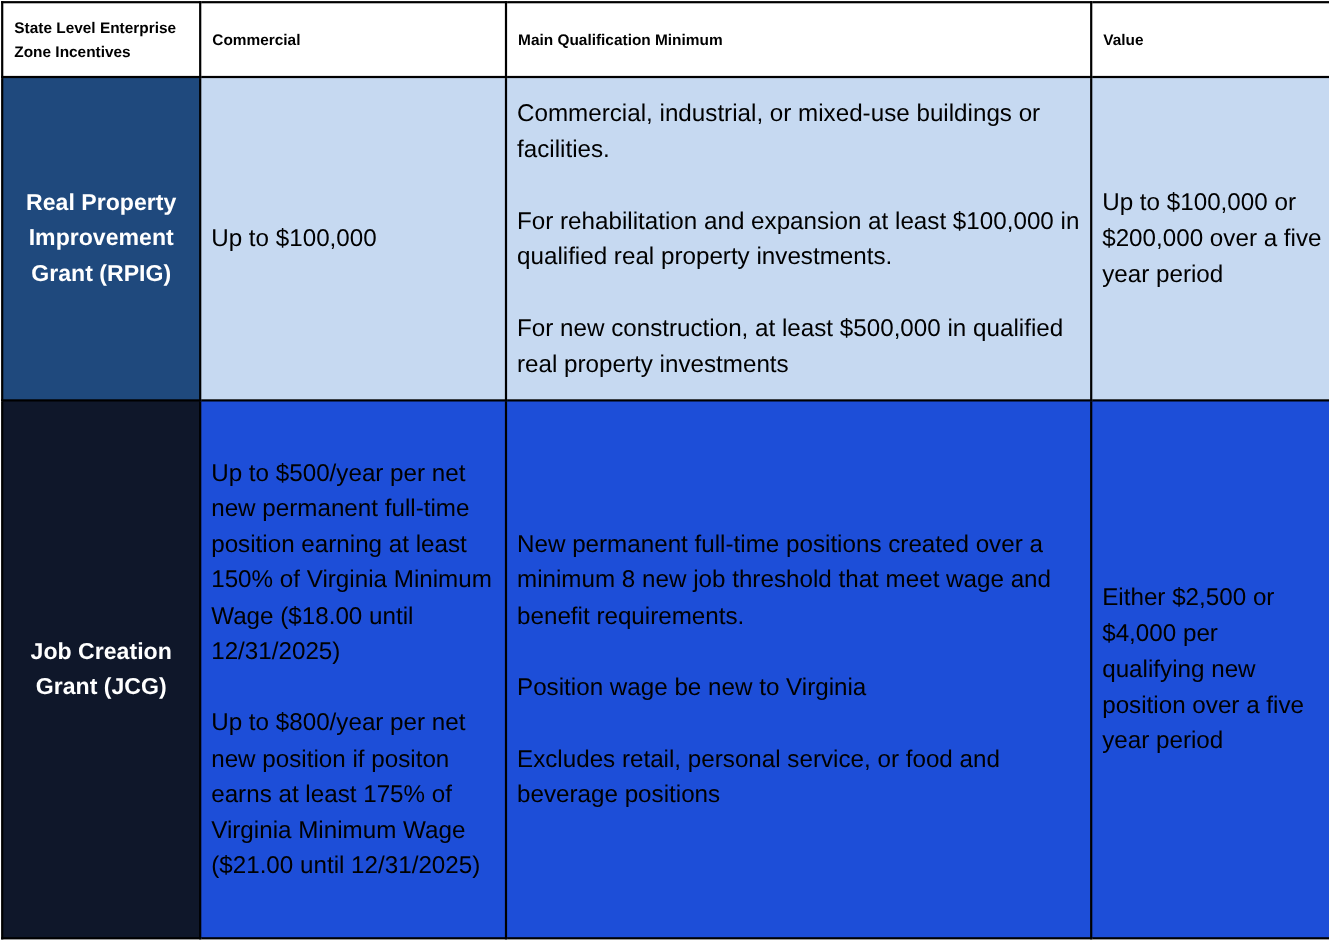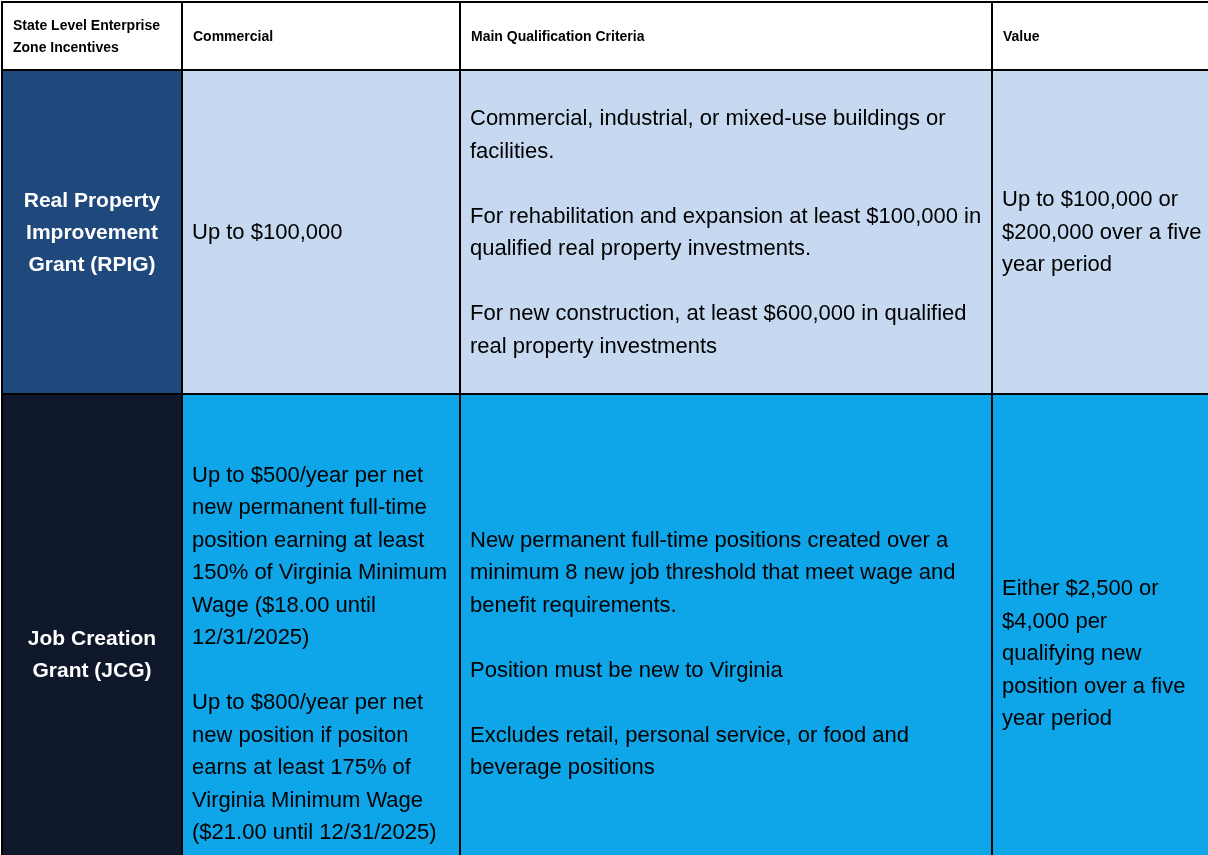--- a/index.html
+++ b/index.html
@@ -1,67 +1,67 @@
 <!DOCTYPE html>
 <html><head>
 <meta charset="utf-8">
 <style>
   html, body { margin:0; padding:0; background:#ffffff; }
   body { width:1208px; height:855px; overflow:hidden; font-family:"Liberation Sans", "DejaVu Sans", sans-serif; }
   table { border-collapse:collapse; table-layout:fixed; position:absolute; left:1px; top:1px; width:1210px; }
-  td, th { border:2px solid #000; padding:16px 8px; vertical-align:middle; color:#000; }
+  td, th { border:2px solid #000; padding:1px 8px; vertical-align:middle; color:#000; }
   th { font-size:14px; font-weight:bold; text-align:left; line-height:22px; height:66px; padding:0 10px; background:#fff; }
   .rowhead { color:#fff; font-weight:bold; font-size:21px; line-height:32px; text-align:center; padding:0 6px; }
   .body { font-size:22px; line-height:32.5px; padding-left:9px; padding-right:6px; }
   .r1 .rowhead { background:#1f497d; }
   .r1 .body { background:#c6d9f1; }
   .r2 .rowhead { background:#0f172a; }
-  .r2 .body { background:#0ea5e9;margin-top:20px; }
+  .r2 .body { background:#1d4ed8;margin-top:20px; }
   .r1 td { height:290px; }
   .r2 td { height:485px; }
   .para + .para { margin-top:32.5px; }
 </style>
 </head>
 <body>
 
 <table>
   <colgroup>
     <col style="width:180px">
     <col style="width:278px">
     <col style="width:532px">
     <col style="width:220px">
   </colgroup>
   <thead>
     <tr>
       <th>State Level Enterprise Zone Incentives</th>
       <th>Commercial</th>
-      <th>Main Qualification Criteria</th>
+      <th>Main Qualification Minimum</th>
       <th>Value</th>
     </tr>
   </thead>
   <tbody>
     <tr class="r1">
       <td class="rowhead">Real Property Improvement Grant (RPIG)</td>
       <td class="body">
         <div class="para">Up to $100,000</div>
       </td>
       <td class="body">
         <div class="para">Commercial, industrial, or mixed-use buildings or facilities.</div>
         <div class="para">For rehabilitation and expansion at least $100,000 in qualified real property investments.</div>
-        <div class="para">For new construction, at least $600,000 in qualified real property investments</div>
+        <div class="para">For new construction, at least $500,000 in qualified real property investments</div>
       </td>
       <td class="body">Up to $100,000 or $200,000 over a five year period</td>
     </tr>
     <tr class="r2">
       <td class="rowhead">Job Creation Grant (JCG)</td>
       <td class="body">
         <div class="para">Up to $500/year per net new permanent full-time position earning at least 150% of Virginia Minimum Wage ($18.00 until 12/31/2025)</div>
         <div class="para">Up to $800/year per net new position if positon earns at least 175% of Virginia Minimum Wage ($21.00 until 12/31/2025)</div>
       </td>
       <td class="body">
         <div class="para">New permanent full-time positions created over a minimum 8 new job threshold that meet wage and benefit requirements.</div>
-        <div class="para">Position must be new to Virginia</div>
+        <div class="para">Position wage be new to Virginia</div>
         <div class="para">Excludes retail, personal service, or food and beverage positions</div>
       </td>
       <td class="body">Either $2,500 or $4,000 per qualifying new position over a five year period</td>
     </tr>
   </tbody>
 </table>
 
 </body></html>

